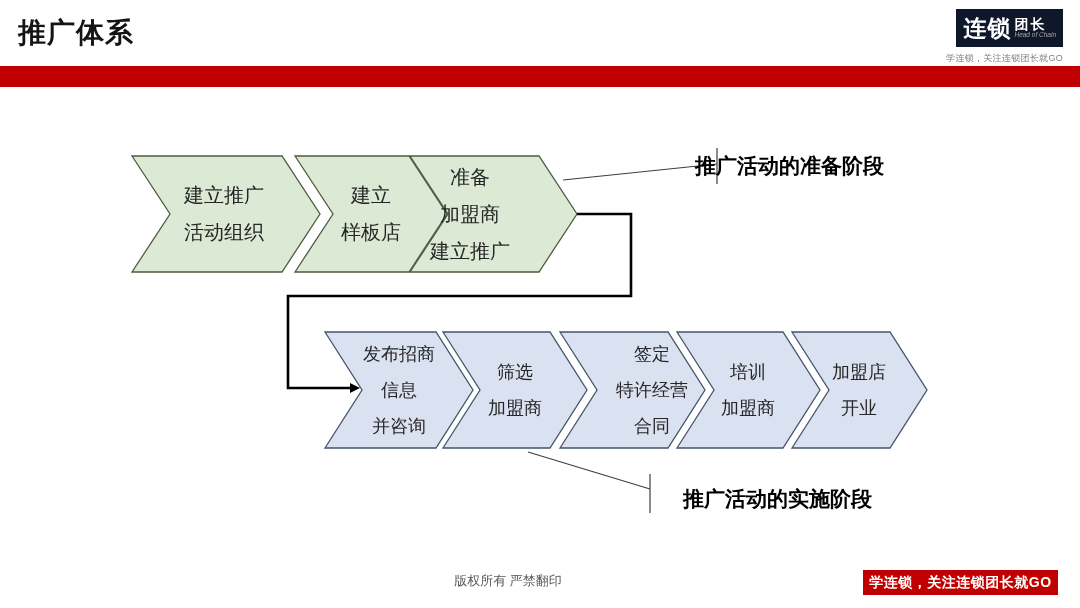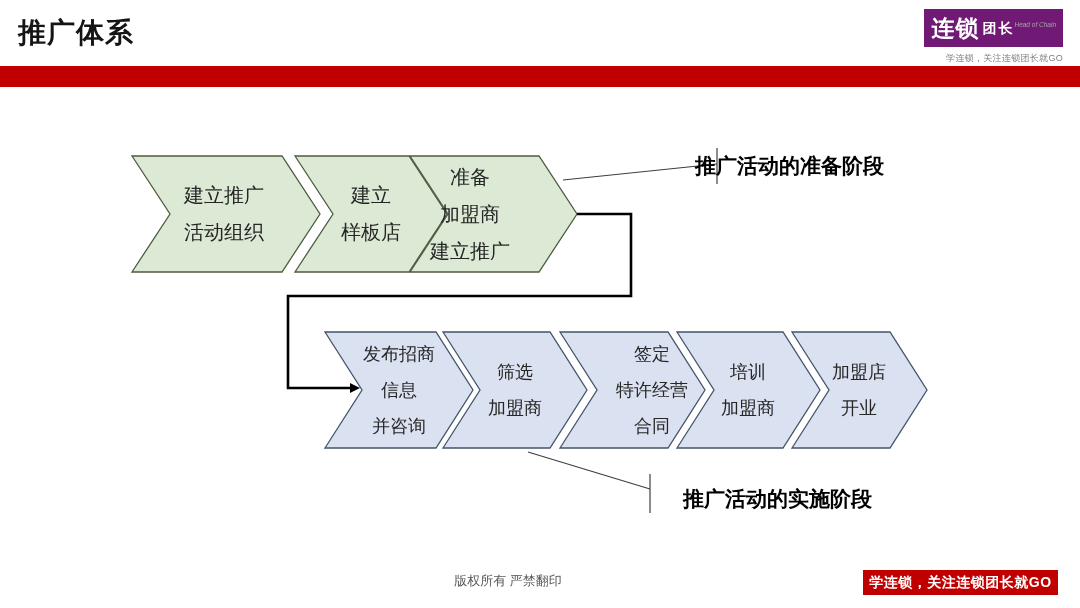--- a/index.html
+++ b/index.html
@@ -6,24 +6,24 @@
   .slide{position:relative;width:1080px;height:608px;background:#ffffff;
          font-family:Liberation Sans, sans-serif;overflow:hidden;}
 
   
   .page-title{position:absolute;left:18px;top:14px;margin:0;font-size:28px;
               font-weight:bold;color:#141414;letter-spacing:1px;}
   .red-bar{position:absolute;left:0;top:66px;width:1080px;height:21px;background:#c00000;}
 
   
   .logo-box{position:absolute;right:17px;top:9px;height:38px;min-width:96px;
-            background:#701a75;display:flex;align-items:center;justify-content:center;
+            background:#0f172a;display:flex;align-items:center;justify-content:center;
             gap:3px;padding:0 7px;box-sizing:border-box;}
   .logo-main{font-size:23px;font-weight:bold;color:#ffffff;letter-spacing:1px;line-height:1;}
-  .logo-right{display:flex;align-items:flex-start;line-height:1;}
+  .logo-right{display:flex;flex-direction:column;align-items:flex-start;line-height:1;}
   .logo-sub{font-size:14px;font-weight:bold;color:#ffffff;letter-spacing:2px;}
   .logo-en{font-size:6.5px;font-style:italic;color:#a6a6a6;margin-top:1px;white-space:nowrap;}
   .logo-tagline{position:absolute;right:17px;top:52px;font-size:9px;color:#808080;
                 letter-spacing:0.3px;white-space:nowrap;}
 
   
   .diagram-svg{position:absolute;left:0;top:0;width:1080px;height:608px;}
   .arrow-prep{fill:#dcead5;stroke:#4d5b3f;stroke-width:1.3;}
   .arrow-impl{fill:#dae1f0;stroke:#44546a;stroke-width:1.3;}
   .connector{fill:none;stroke:#000000;stroke-width:2.6;}

